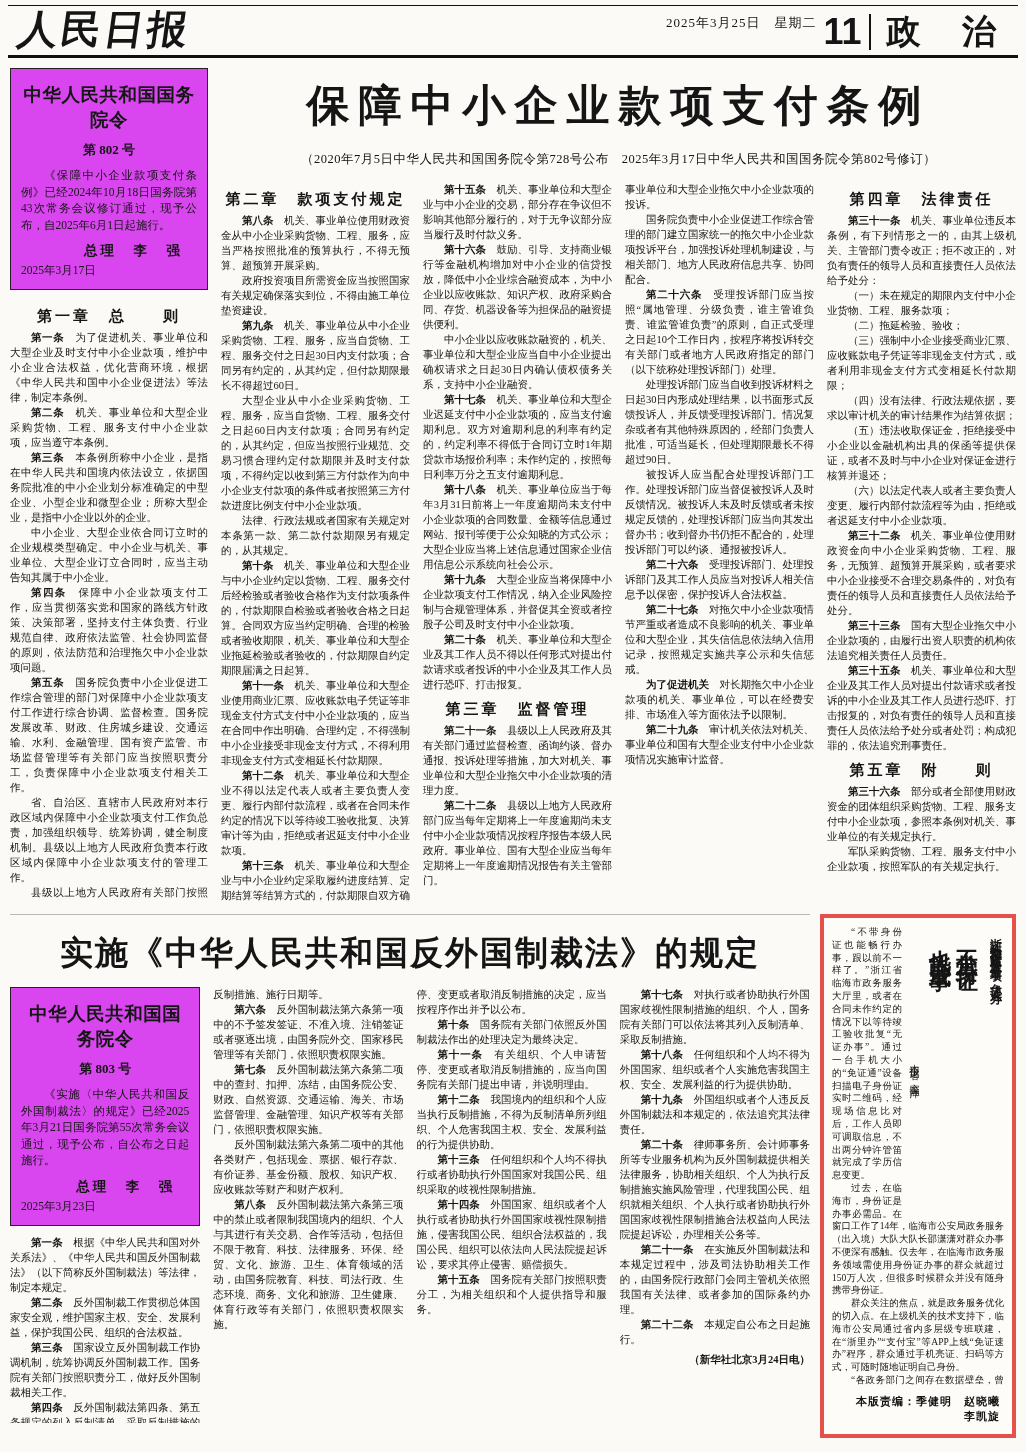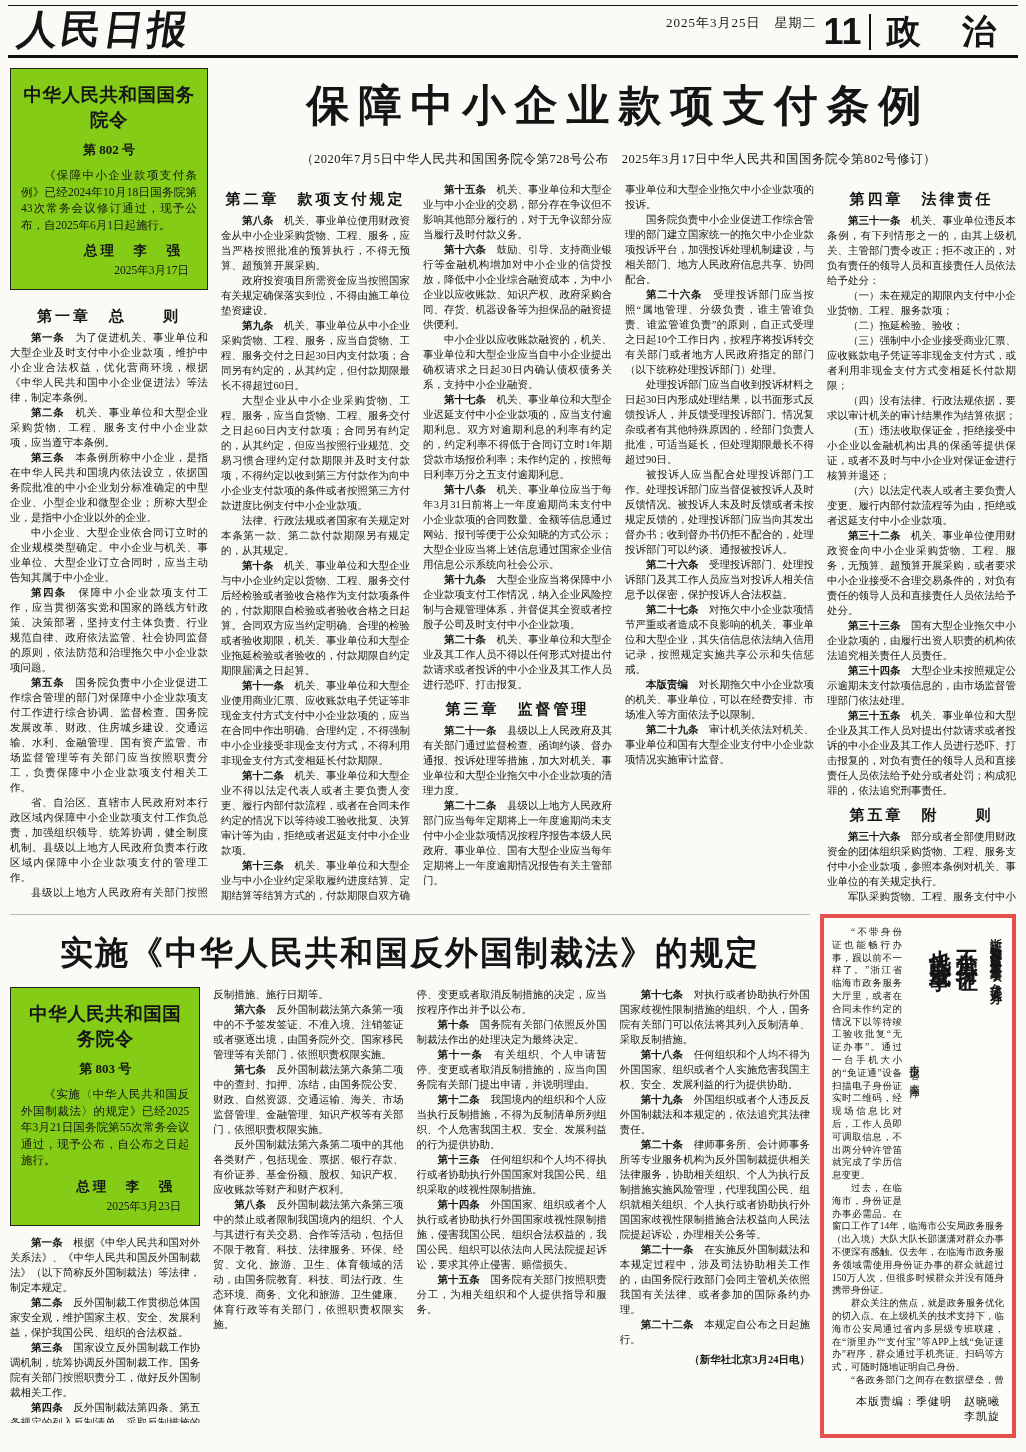--- a/index.html
+++ b/index.html
@@ -20,26 +20,26 @@
   
   .colbody{font-size:10.5px;line-height:15px;text-align:justify;overflow:hidden}
   .colbody p{margin:0;text-indent:2em}
   .colbody p.cont{text-indent:0}
   .colbody .ch{font-family:"Liberation Sans",sans-serif;font-weight:bold;font-size:15px;
                text-align:center;text-indent:0;letter-spacing:3px;margin:9px 0 7px}
   .colbody .sign{text-align:right;font-weight:bold;margin-top:5px}
   .colbody b{font-weight:bold}
 
   
-  .decree{border:1.3px solid #222;padding:13px 10px 11px;margin-bottom:9px;background:#84cc16}
+  .decree{border:1.3px solid #222;padding:13px 10px 11px;margin-bottom:9px;background:#d946ef}
   .db-title{font-size:18.5px;font-weight:bold;text-align:center;letter-spacing:.5px}
   .db-no{font-size:13px;font-weight:bold;text-align:center;margin:9px 0 8px}
   .db-body{font-size:11.5px;line-height:16.5px;text-indent:2em;text-align:justify}
   .db-sign{font-size:13.5px;font-weight:bold;text-align:right;padding-right:14px;margin-top:9px;letter-spacing:3px}
-  .db-date{font-size:11.5px;text-align:right;padding-right:8px;margin-top:3px}
+  .db-date{font-size:11.5px;text-align:left;padding-right:8px;margin-top:3px}
 
   
   .article1{display:flex;gap:13px;margin:10px 10px 0;height:834px}
   .a1-left{width:198px;flex:none;display:flex;flex-direction:column;height:834px}
   .a1-left .colbody{flex:1}
   .a1-main{flex:1;display:flex;flex-direction:column}
   .a1-title{font-family:"Liberation Sans",sans-serif;font-weight:bold;font-size:43px;
             letter-spacing:9px;text-align:center;margin:14px 0 22px;line-height:1.1}
   .a1-sub{font-size:12.5px;text-align:center;margin:0 0 14px;letter-spacing:.5px}
   .cols4{display:flex;gap:13px;flex:1;overflow:hidden}
@@ -57,21 +57,21 @@
   
   .redbox{width:196px;flex:none;border:4px solid #e4504a;box-sizing:border-box;height:524px;
           padding:8px 8px 6px;display:flex;flex-direction:column;background:#fdfcf9}
   .news-body{flex:1;overflow:hidden;font-size:9.5px;line-height:12.8px;text-align:justify}
   .news-body p{margin:0;text-indent:2em}
   .vgroup{float:right;writing-mode:vertical-rl;height:292px;margin-left:6px;padding-top:2px}
   .v-kicker{font-size:12px;font-weight:bold;letter-spacing:3px;line-height:17px;margin-left:6px}
   .v-headline{font-family:"Liberation Sans",sans-serif;font-weight:bold;font-size:22px;
               letter-spacing:5px;line-height:27px;white-space:pre-line;margin:4px 6px 0 6px}
   .v-byline{font-size:10px;letter-spacing:2px;line-height:13px;margin-top:128px}
-  .editors{text-align:right;font-weight:normal;font-size:11px;letter-spacing:1px;padding:8px 4px 4px}
+  .editors{text-align:right;font-weight:bold;font-size:11px;letter-spacing:1px;padding:8px 4px 4px}
 </style>
 </head>
 <body>
 
 <div class="page">
 
   <div class="topline"></div>
   <header class="masthead">
     <div class="logo">人民日报</div>
     <div class="m-right">
@@ -132,35 +132,34 @@
             <p><b>第二十二条</b>　县级以上地方人民政府部门应当每年定期将上一年度逾期尚未支付中小企业款项情况按程序报告本级人民政府。事业单位、国有大型企业应当每年定期将上一年度逾期情况报告有关主管部门。</p>
           </div>
         <div class="colbody">
             <p class="cont">事业单位和大型企业拖欠中小企业款项的投诉。</p>
             <p>国务院负责中小企业促进工作综合管理的部门建立国家统一的拖欠中小企业款项投诉平台，加强投诉处理机制建设，与相关部门、地方人民政府信息共享、协同配合。</p>
             <p><b>第二十六条</b>　受理投诉部门应当按照“属地管理、分级负责，谁主管谁负责、谁监管谁负责”的原则，自正式受理之日起10个工作日内，按程序将投诉转交有关部门或者地方人民政府指定的部门（以下统称处理投诉部门）处理。</p>
             <p>处理投诉部门应当自收到投诉材料之日起30日内形成处理结果，以书面形式反馈投诉人，并反馈受理投诉部门。情况复杂或者有其他特殊原因的，经部门负责人批准，可适当延长，但处理期限最长不得超过90日。</p>
             <p>被投诉人应当配合处理投诉部门工作。处理投诉部门应当督促被投诉人及时反馈情况。被投诉人未及时反馈或者未按规定反馈的，处理投诉部门应当向其发出督办书；收到督办书仍拒不配合的，处理投诉部门可以约谈、通报被投诉人。</p>
             <p><b>第二十六条</b>　受理投诉部门、处理投诉部门及其工作人员应当对投诉人相关信息予以保密，保护投诉人合法权益。</p>
             <p><b>第二十七条</b>　对拖欠中小企业款项情节严重或者造成不良影响的机关、事业单位和大型企业，其失信信息依法纳入信用记录，按照规定实施共享公示和失信惩戒。</p>
-            <p><b>本版责编</b>　对长期拖欠中小企业款项的机关、事业单位，可以在经费安排、市场准入等方面依法予以限制。</p>
+            <p><b>为了促进机关</b>　对长期拖欠中小企业款项的机关、事业单位，可以在经费安排、市场准入等方面依法予以限制。</p>
             <p><b>第二十九条</b>　审计机关依法对机关、事业单位和国有大型企业支付中小企业款项情况实施审计监督。</p>
           </div>
         <div class="colbody">
             <div class="ch">第四章　法律责任</div>
             <p><b>第三十一条</b>　机关、事业单位违反本条例，有下列情形之一的，由其上级机关、主管部门责令改正；拒不改正的，对负有责任的领导人员和直接责任人员依法给予处分：</p>
             <p>（一）未在规定的期限内支付中小企业货物、工程、服务款项；</p>
             <p>（二）拖延检验、验收；</p>
             <p>（三）强制中小企业接受商业汇票、应收账款电子凭证等非现金支付方式，或者利用非现金支付方式变相延长付款期限；</p>
             <p>（四）没有法律、行政法规依据，要求以审计机关的审计结果作为结算依据；</p>
             <p>（五）违法收取保证金，拒绝接受中小企业以金融机构出具的保函等提供保证，或者不及时与中小企业对保证金进行核算并退还；</p>
             <p>（六）以法定代表人或者主要负责人变更、履行内部付款流程等为由，拒绝或者迟延支付中小企业款项。</p>
             <p><b>第三十二条</b>　机关、事业单位使用财政资金向中小企业采购货物、工程、服务，无预算、超预算开展采购，或者要求中小企业接受不合理交易条件的，对负有责任的领导人员和直接责任人员依法给予处分。</p>
             <p><b>第三十三条</b>　国有大型企业拖欠中小企业款项的，由履行出资人职责的机构依法追究相关责任人员责任。</p>
-            <p><b>第三十四条</b>　大型企业未按照规定公示逾期未支付款项信息的，由市场监督管理部门依法处理。</p>
             <p><b>第三十五条</b>　机关、事业单位和大型企业及其工作人员对提出付款请求或者投诉的中小企业及其工作人员进行恐吓、打击报复的，对负有责任的领导人员和直接责任人员依法给予处分或者处罚；构成犯罪的，依法追究刑事责任。</p>
             <div class="ch">第五章　附　　则</div>
             <p><b>第三十六条</b>　部分或者全部使用财政资金的团体组织采购货物、工程、服务支付中小企业款项，参照本条例对机关、事业单位的有关规定执行。</p>
             <p>军队采购货物、工程、服务支付中小企业款项，按照军队的有关规定执行。</p>
           </div>
       </div>
     </div>
   </section>
 
   <section class="bottom">

